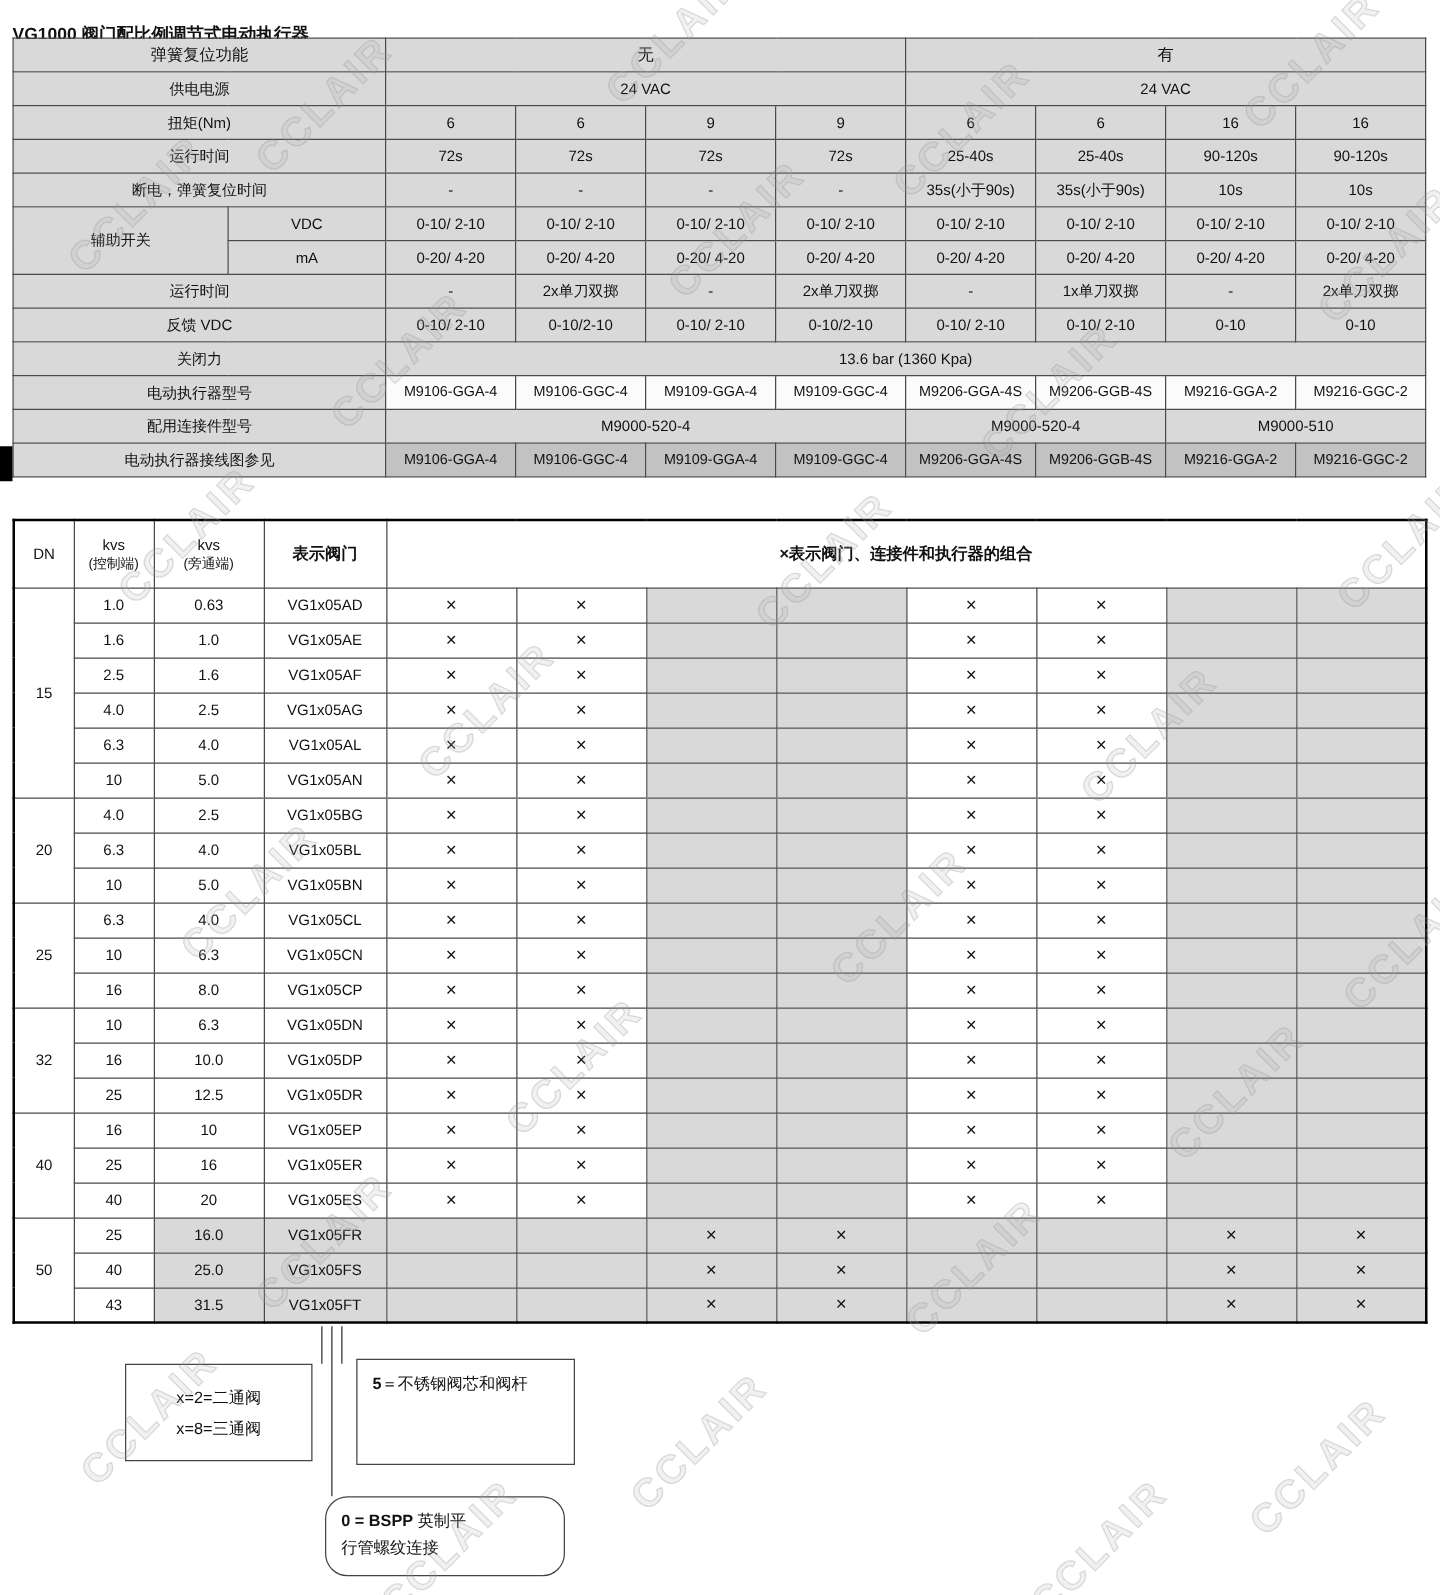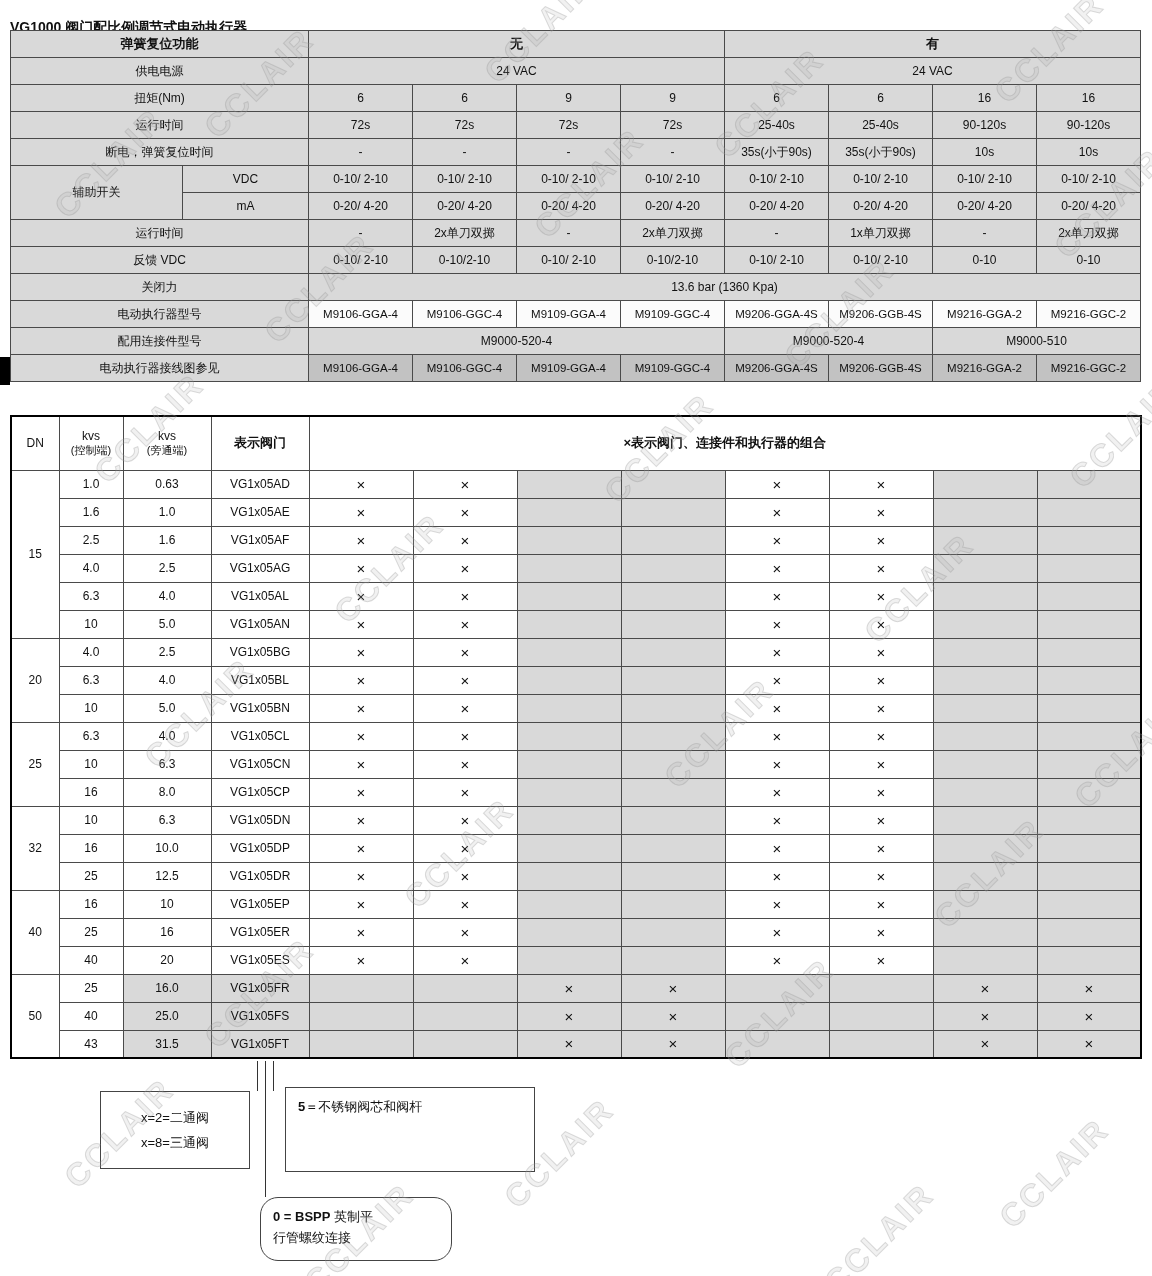--- a/index.html
+++ b/index.html
@@ -9,21 +9,21 @@
 
   .title { position:absolute; left:10px; top:19px; font-size:14px; font-weight:bold; }
 
   table { border-collapse:collapse; table-layout:fixed; }
 
   
   #spec-table { position:absolute; left:10px; top:30px; width:1130px; border:1px solid #1a1a1a; }
   #spec-table td { border:1px solid #4a4a4a; height:27px; text-align:center; vertical-align:middle;
     font-size:12px; background:#d9d9d9; padding:0 2px; overflow:hidden; white-space:nowrap; }
   #spec-table td.lbl, #spec-table td.sub { font-weight:normal; }
-  #spec-table tr.v-head td { font-weight:bold; font-size:13px; }
+  #spec-table tr.v-head td { font-weight:normal; font-size:13px; }
   #spec-table tr.v-models td:not(.lbl) { background:#fbfbfb; font-size:11.5px; }
   #spec-table tr.v-dark td:not(.lbl) { background:#c2c2c2; font-size:11.5px; }
 
   .black-tab { position:absolute; left:0; top:357px; width:10px; height:28px; background:#000; }
 
   
   #valve-table { position:absolute; left:10px; top:415px; width:1130px; border:2px solid #000; background:#fff; }
   #valve-table th, #valve-table td { border:1px solid #4a4a4a; text-align:center; vertical-align:middle;
     font-size:12px; background:#fff; overflow:hidden; white-space:nowrap; }
   #valve-table thead th { height:54px; font-weight:normal; }
@@ -35,21 +35,21 @@
   #valve-table tr.dashed-below td { border-bottom:1px dashed #555; }
 
   
   .vline { position:absolute; width:1px; background:#333; }
   #vl1 { left:257px; top:1061px; height:30px; }
   #vl2 { left:265px; top:1061px; height:136px; }
   #vl3 { left:273px; top:1061px; height:30px; }
   .lgbox { position:absolute; border:1px solid #444; background:#fff; font-size:13px; }
   #box1 { left:100px; top:1091px; width:150px; height:78px;
     display:flex; flex-direction:column; justify-content:center; align-items:center; gap:7px; }
-  #box2 { left:285px; top:1087px; width:250px; height:85px; padding:10px 12px; }
+  #box2 { left:285px; top:1087px; width:175px; height:85px; padding:10px 12px; }
   #box3 { left:260px; top:1197px; width:192px; height:64px; padding:9px 12px; line-height:1.6;border-radius:18px; }
   .b { font-weight:bold; }
 
   
   #wm-layer { position:absolute; left:0; top:0; width:1152px; height:1276px; pointer-events:none; z-index:30; overflow:hidden; }
   .wm { position:absolute; font-size:32px; font-weight:bold; letter-spacing:3px; transform:rotate(-45deg);
     color:rgba(165,165,165,0.16); -webkit-text-stroke:1px rgba(150,150,150,0.32); }
 </style>
 </head>
 <body>

